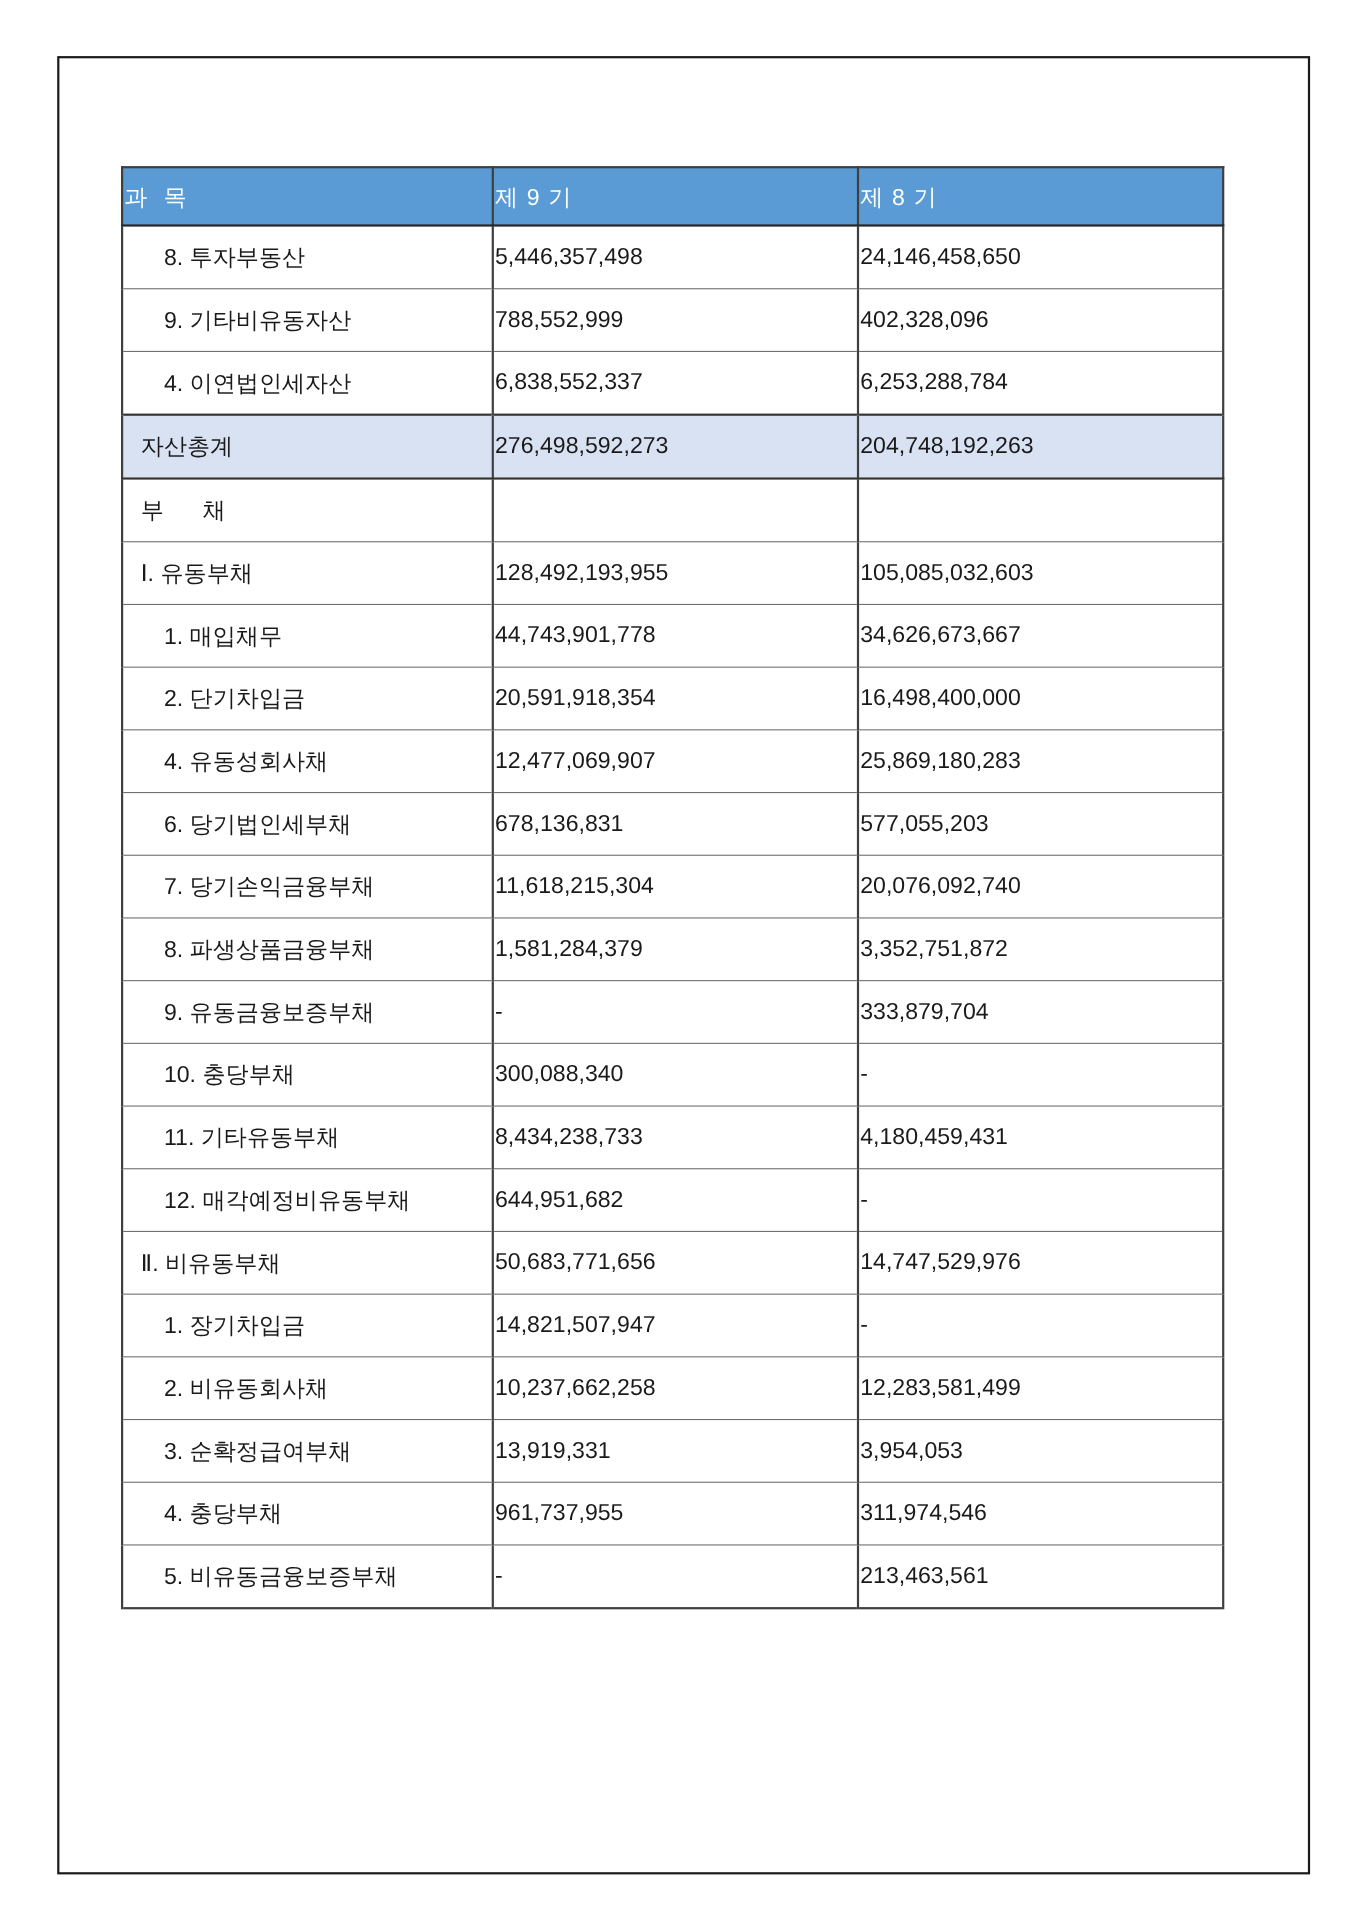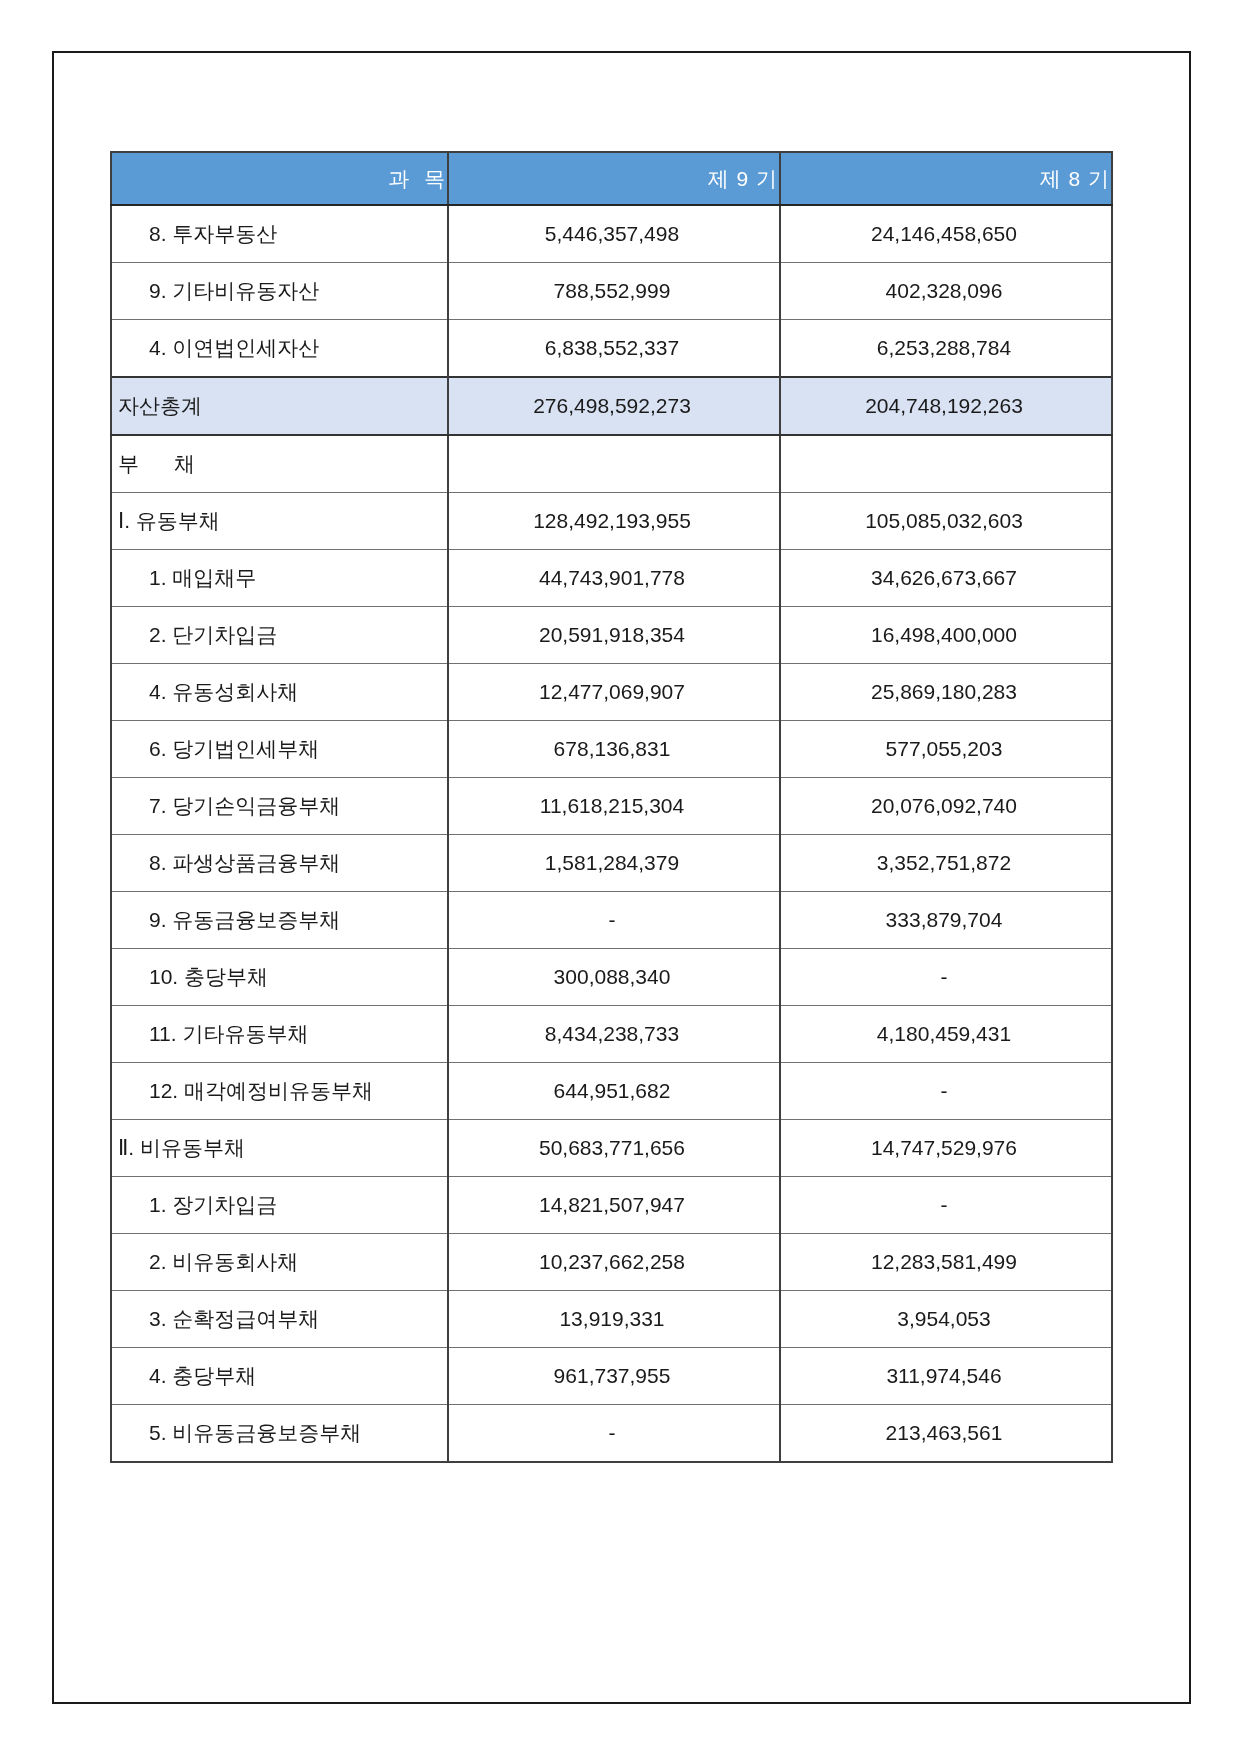--- a/index.html
+++ b/index.html
@@ -38,47 +38,47 @@
   }
   col.c-item { width: 337px; }
   col.c-p9   { width: 332px; }
   col.c-p8   { width: 332px; }
 
   thead th {
     background: var(--header-bg, #5B9BD5);
     color: var(--header-text, #ffffff);
     font-weight: 400;
     height: 49px;
-    text-align: right;
+    text-align: left;
     vertical-align: middle;
     letter-spacing: 1px;
     white-space: pre;
     border: 2px solid var(--border-dark, #3f3f3f);
     border-bottom: 2px solid #262626;
   }
   tbody td {
     height: 54px;
     vertical-align: middle;
     border-top: 1px solid var(--border-mid, #707070);
     border-bottom: 1px solid var(--border-mid, #707070);
     border-left: 2px solid var(--border-dark, #3f3f3f);
     border-right: 2px solid var(--border-dark, #3f3f3f);
     background: #ffffff;
     white-space: pre;
     overflow: hidden;
   }
   tbody td.label {
     text-align: left;
-    padding-left: 6px;
+    padding-left: 16px;
   }
   tbody td.label.indent {
     padding-left: 37px;
   }
   tbody td.num {
-    text-align: center;
+    text-align: left;
     padding-right: 5px;
   }
   tbody tr.highlight td {
     background: var(--total-row-bg, #D9E2F3);
     border-top: 2px solid #333333;
     border-bottom: 2px solid #333333;
   }
 </style>
 </head>
 <body>

